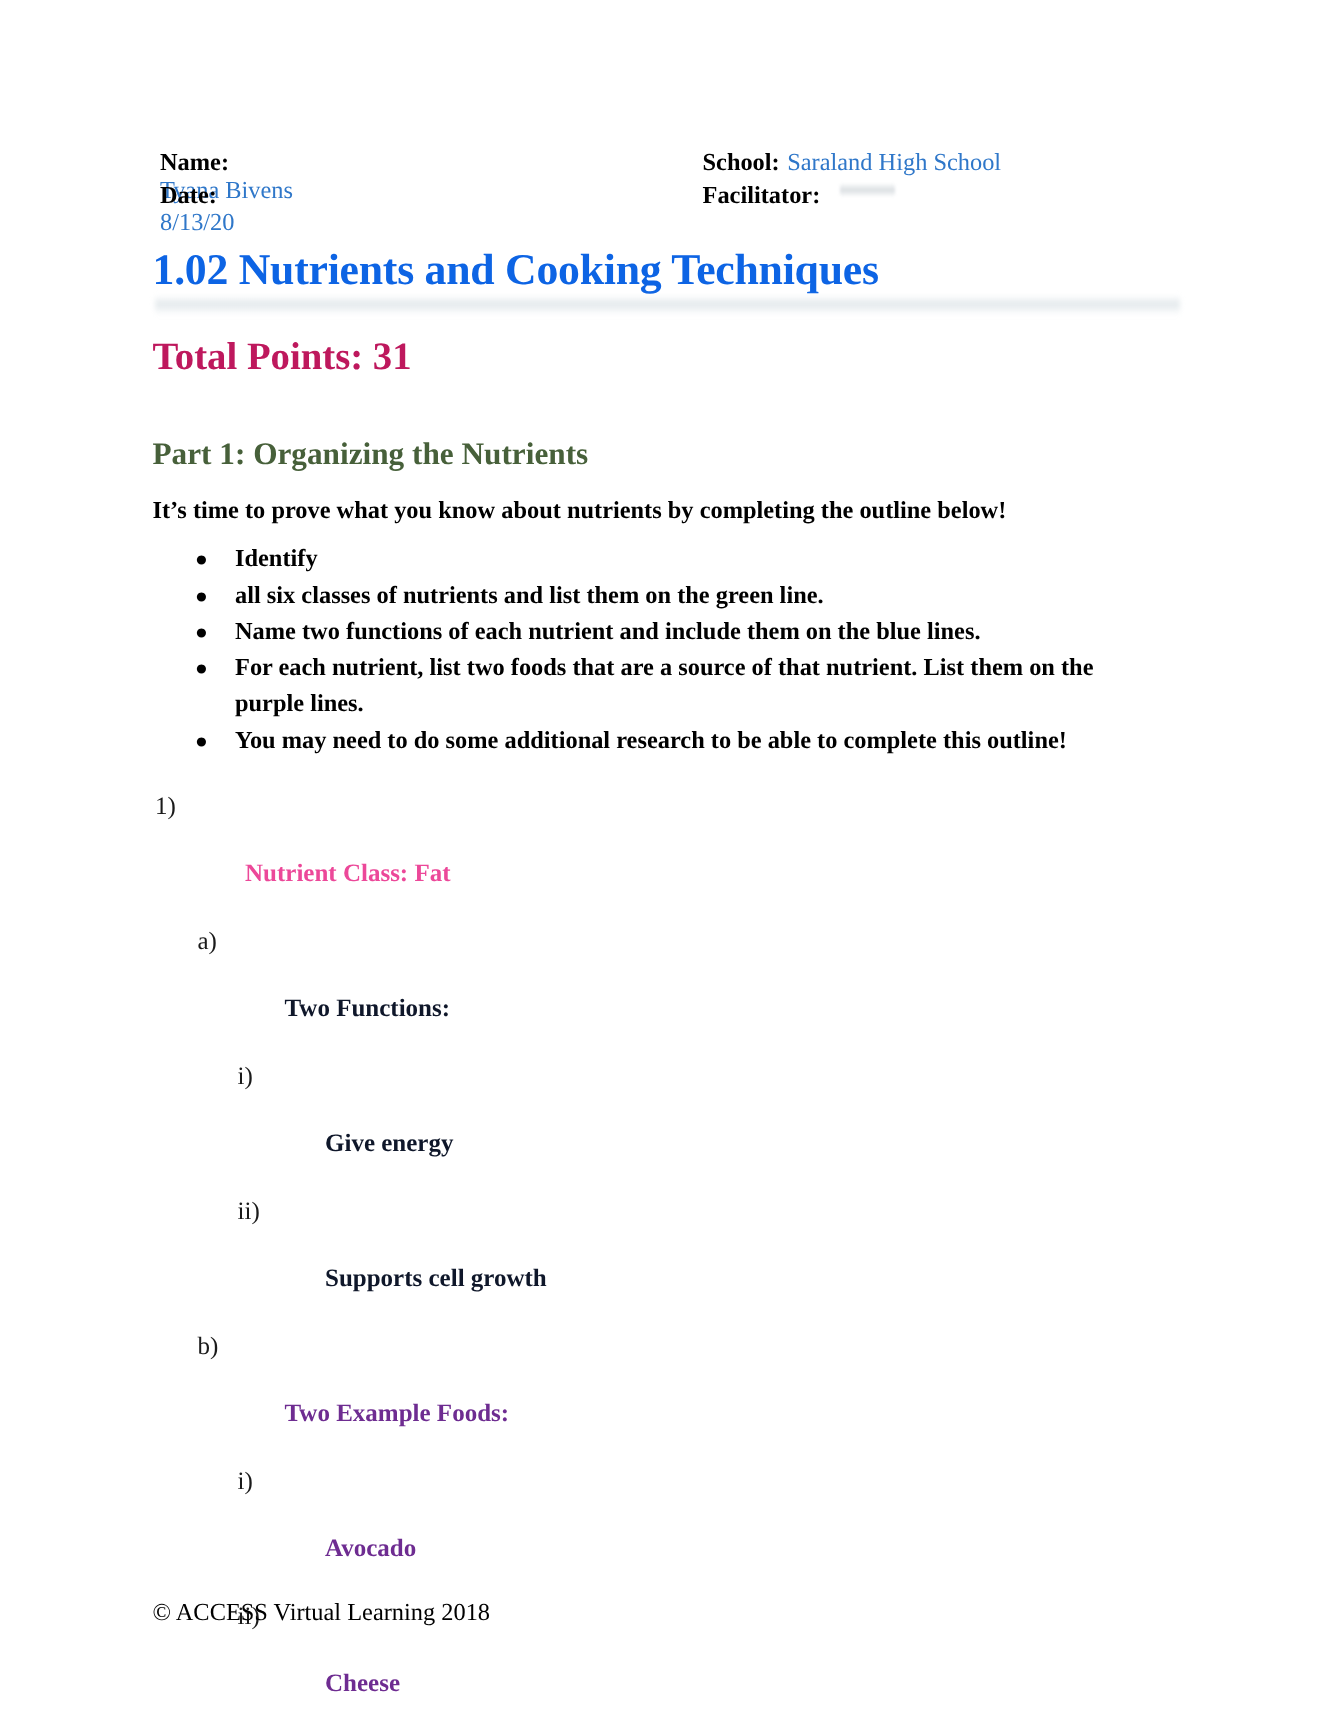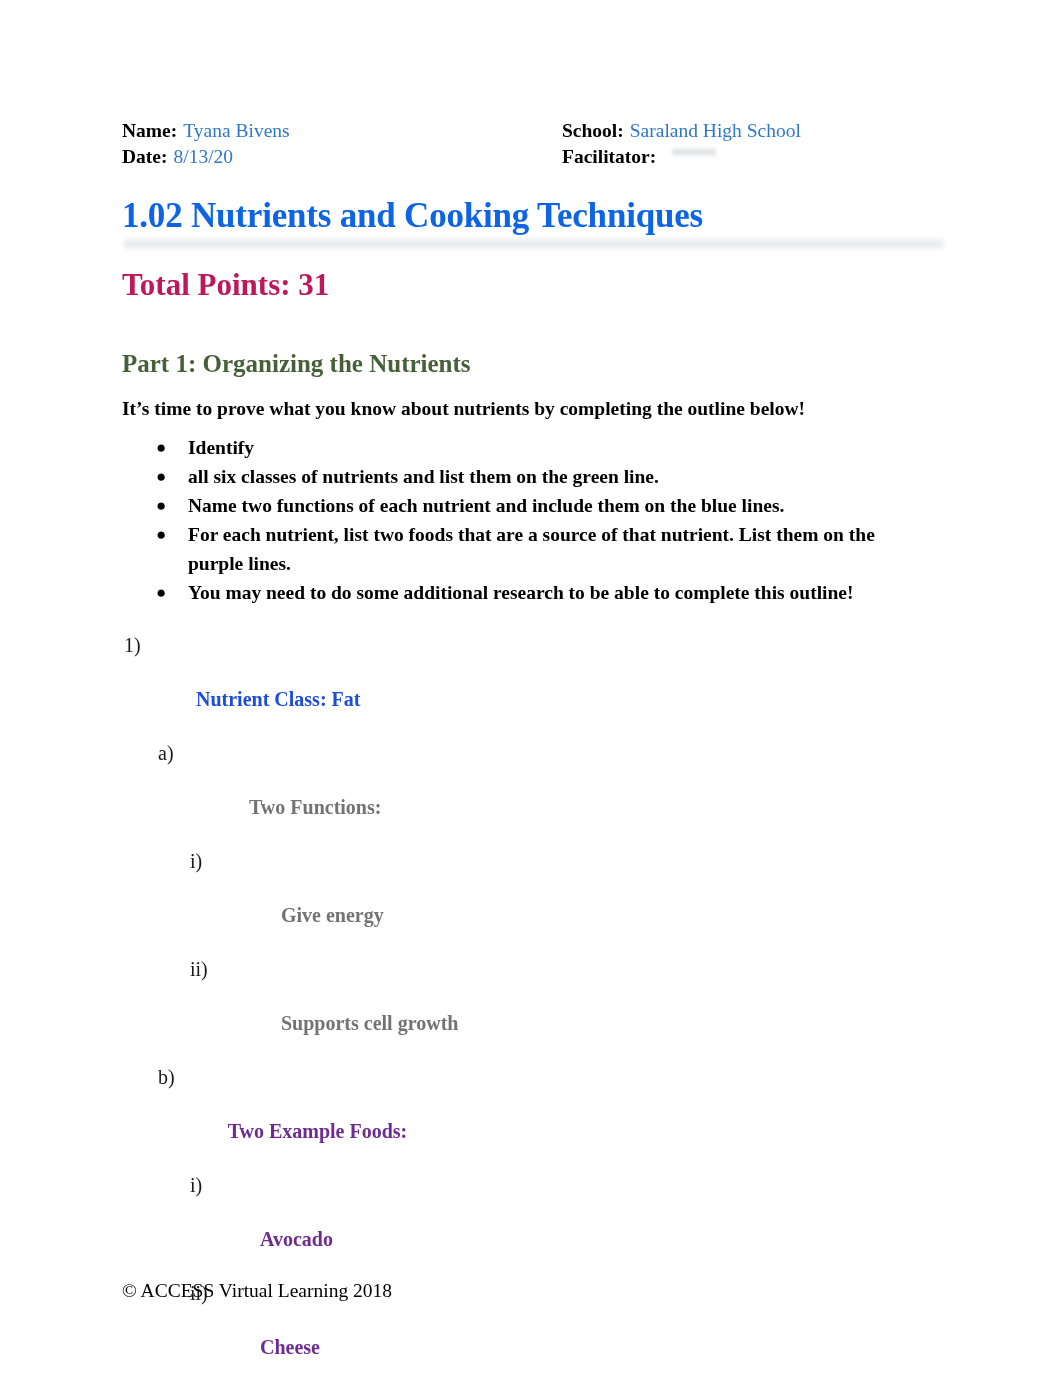--- a/index.html
+++ b/index.html
@@ -28,21 +28,21 @@
     position: absolute;
     left: 122px;
     top: 120px;
     width: 820px;
   }
   .meta-row {
     display: flex;
     align-items: baseline;
     height: 26px;
   }
-  .meta-col-left  { width: 440px; display: flex; align-items: baseline; }
+  .meta-col-left  { width: 440px; display: flex; align-items: baseline; flex-direction: column; }
   .meta-col-right { flex: 1;     display: flex; align-items: flex-start; }
   .meta-label {
     font-weight: bold;
     font-size: 19.5px;
     color: #000000;
     white-space: pre;
   }
   .meta-value {
     font-size: 19.5px;
     color: #2f77c9;
@@ -158,22 +158,22 @@
     left: 0;
     top: 0;
     font-weight: normal;
     color: #1a1a1a;
     font-size: 20px;
   }
   .lvl1 > .marker { left: 2px; }
   .lvl2 > .marker { left: 36px; }
   .lvl3 > .marker { left: 68px; }
 
-  .c-green  { color: #1d4ed8; }
-  .c-blue   { color: #737373; margin-left: 21px; }
+  .c-green  { color: #ec4899; }
+  .c-blue   { color: #0f172a; }
   .c-purple { color: #6e2c91; text-align: right; }
 
   .hl {
     position: relative;
     display: inline-block;
   }
   .hl::after {
     content: "";
     position: absolute;
     left: -3px;

